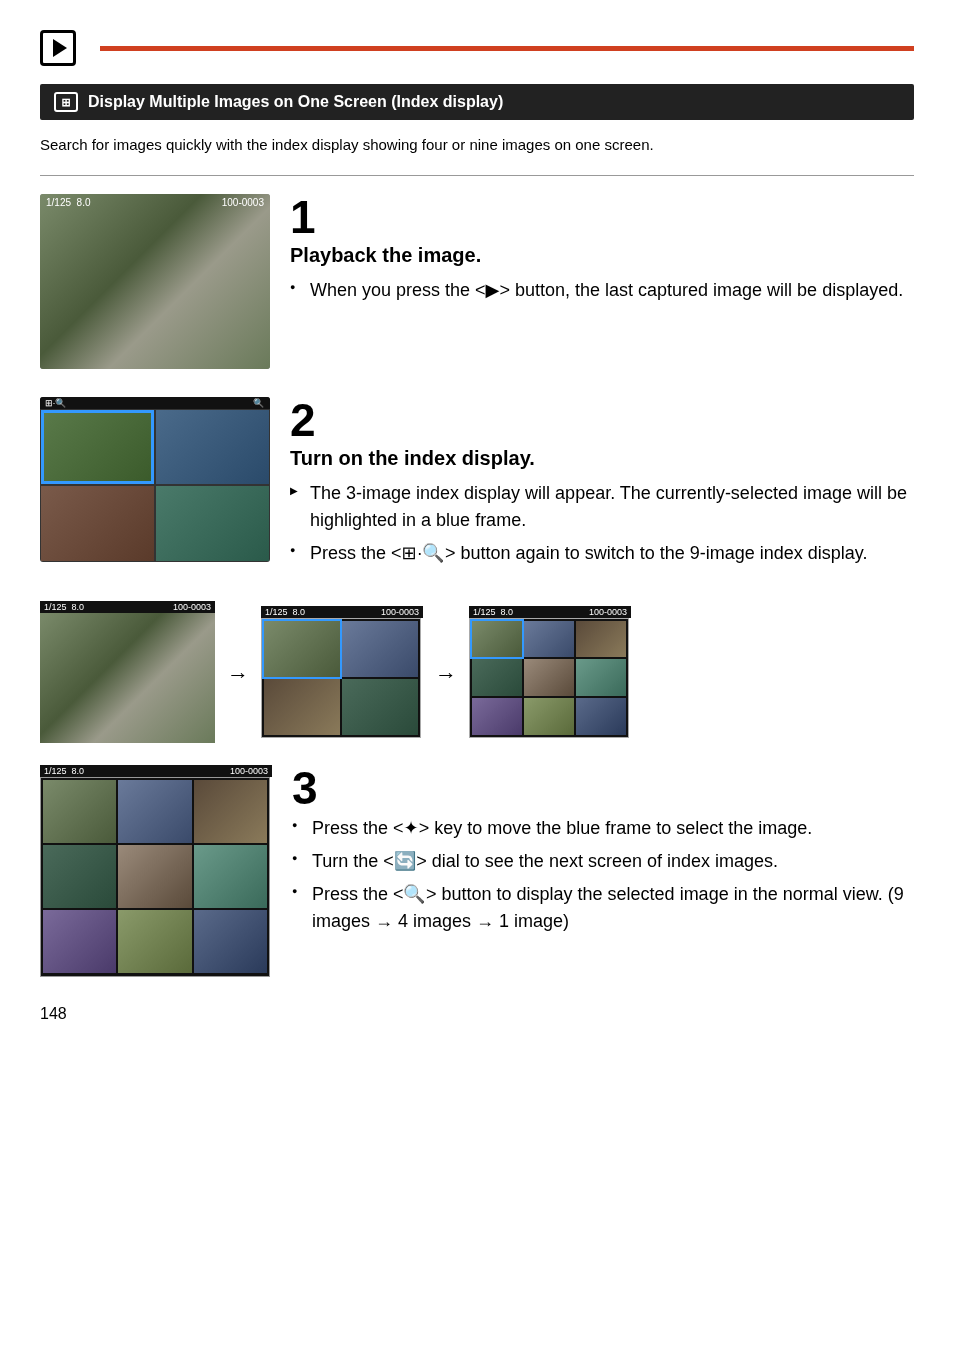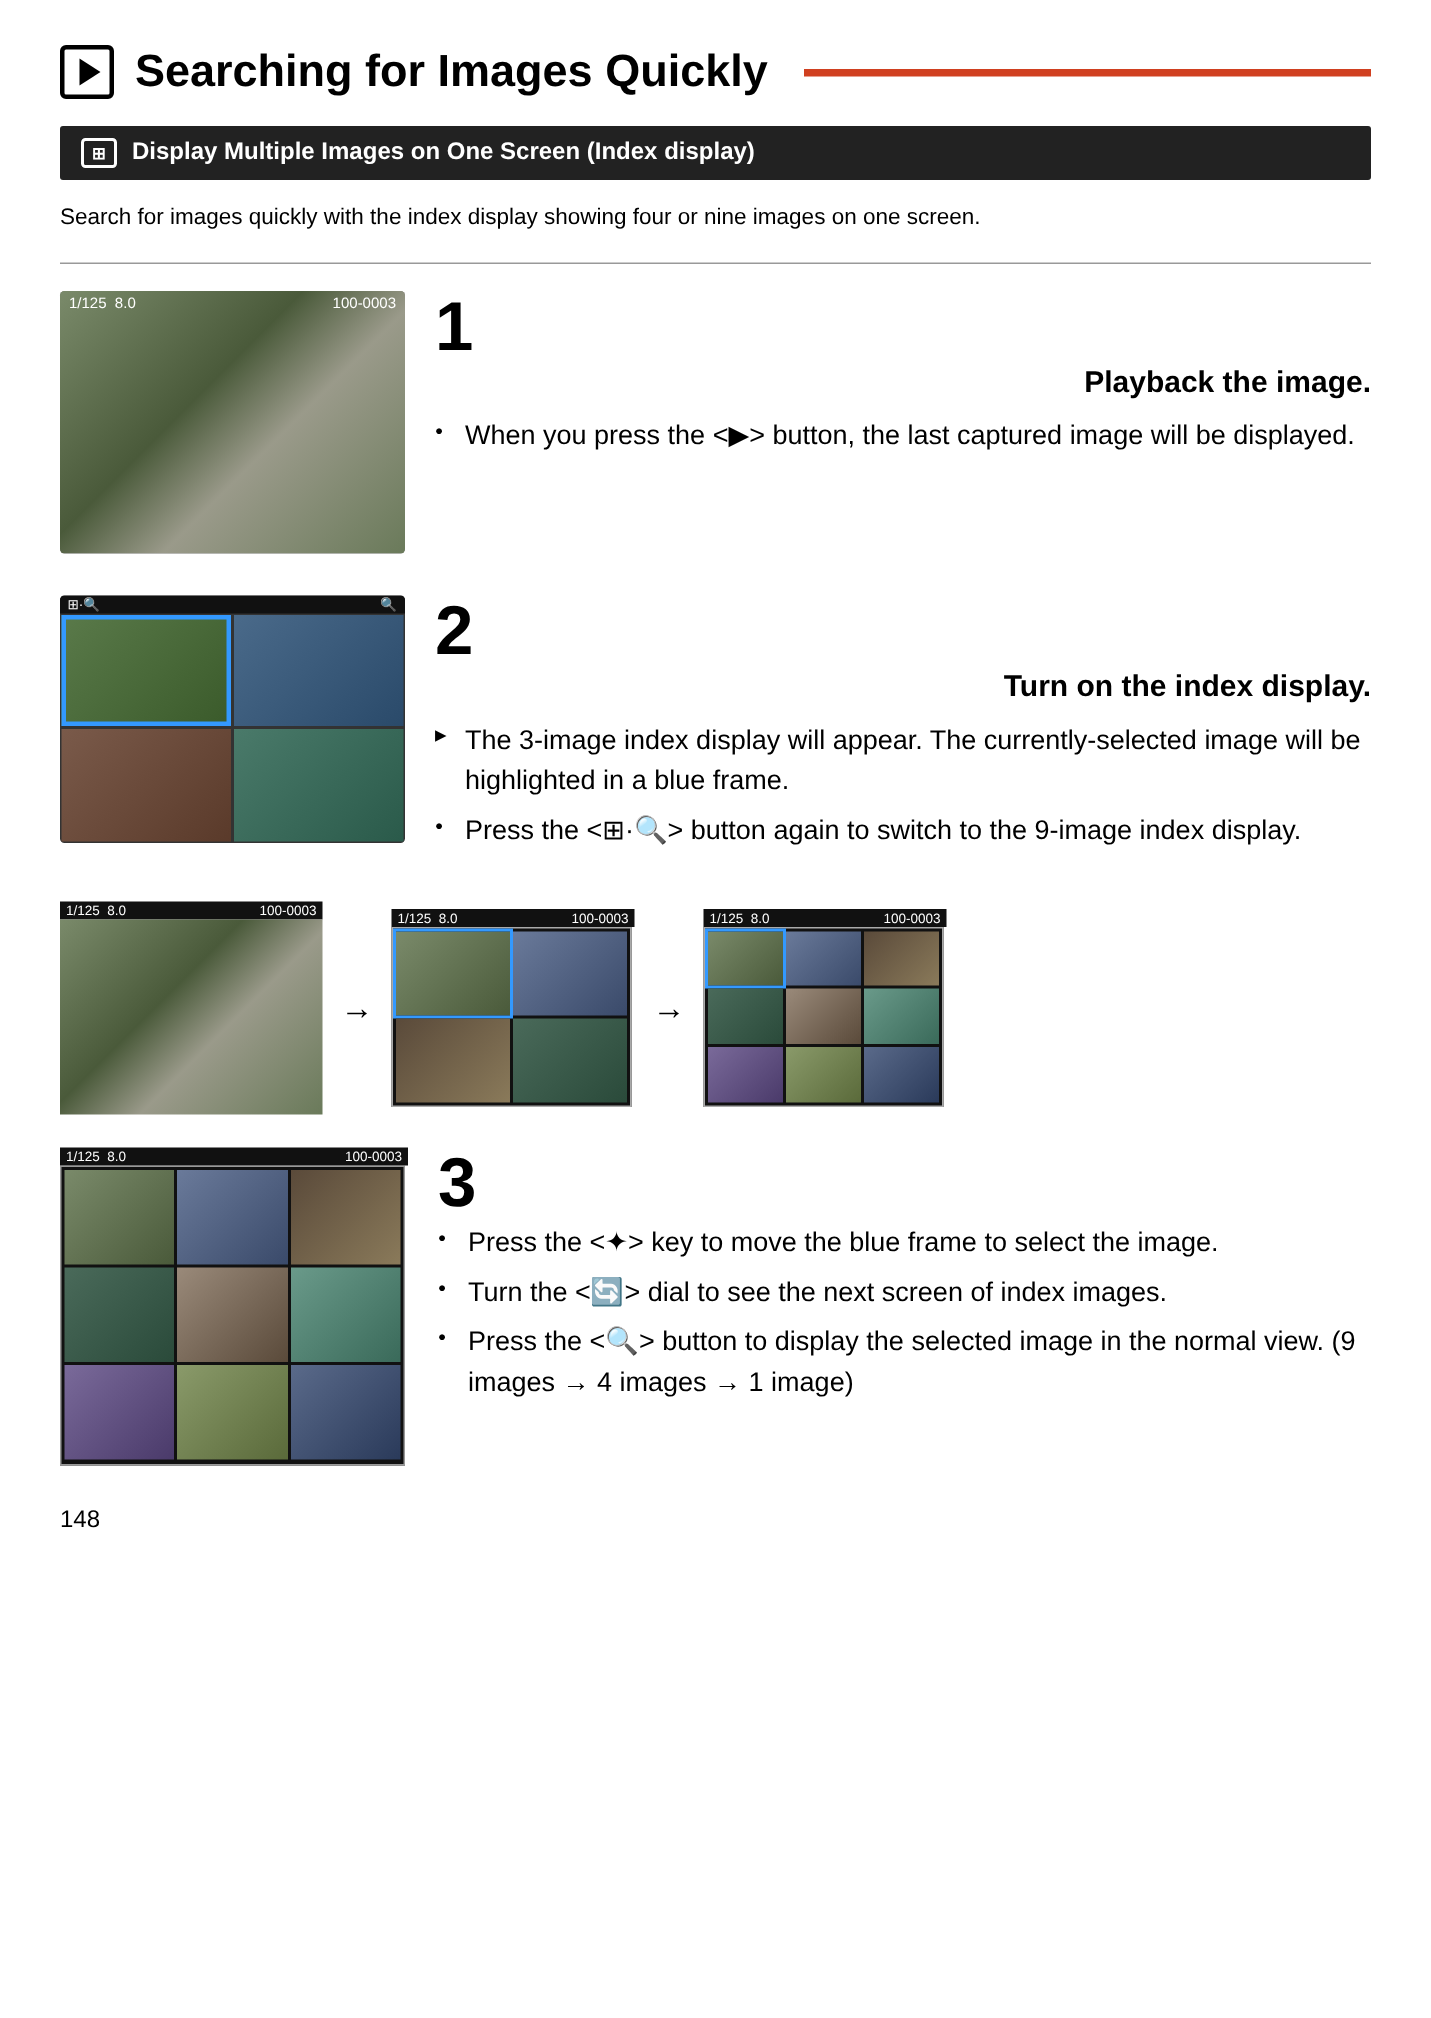--- a/index.html
+++ b/index.html
@@ -97,21 +97,20 @@
       font-size: 46px;
       font-weight: bold;
       line-height: 1;
       margin-bottom: 4px;
       color: #000;
     }
     .step-title {
       font-size: 20px;
       font-weight: bold;
       margin-bottom: 10px;
-      text-align: right;
     }
     .step-bullets {
       list-style: none;
       padding: 0;
     }
     .step-bullets li {
       font-size: 18px;
       line-height: 1.5;
       margin-bottom: 6px;
       padding-left: 20px;
@@ -272,21 +271,20 @@
       font-weight: normal;
     }
   </style>
 </head>
 <body>
 
 <div class="page-title">
   <div class="play-icon-box">
     <div class="play-triangle"></div>
   </div>
-  <span class="title-text">Searching for Images Quickly</span>
   <div class="title-line"></div>
 </div>
 
 <div class="section-header">
   <div class="section-header-icon">⊞</div>
   <span>Display Multiple Images on One Screen (Index display)</span>
 </div>
 
 <p class="intro-text">Search for images quickly with the index display showing four or nine images on one screen.</p>
 

